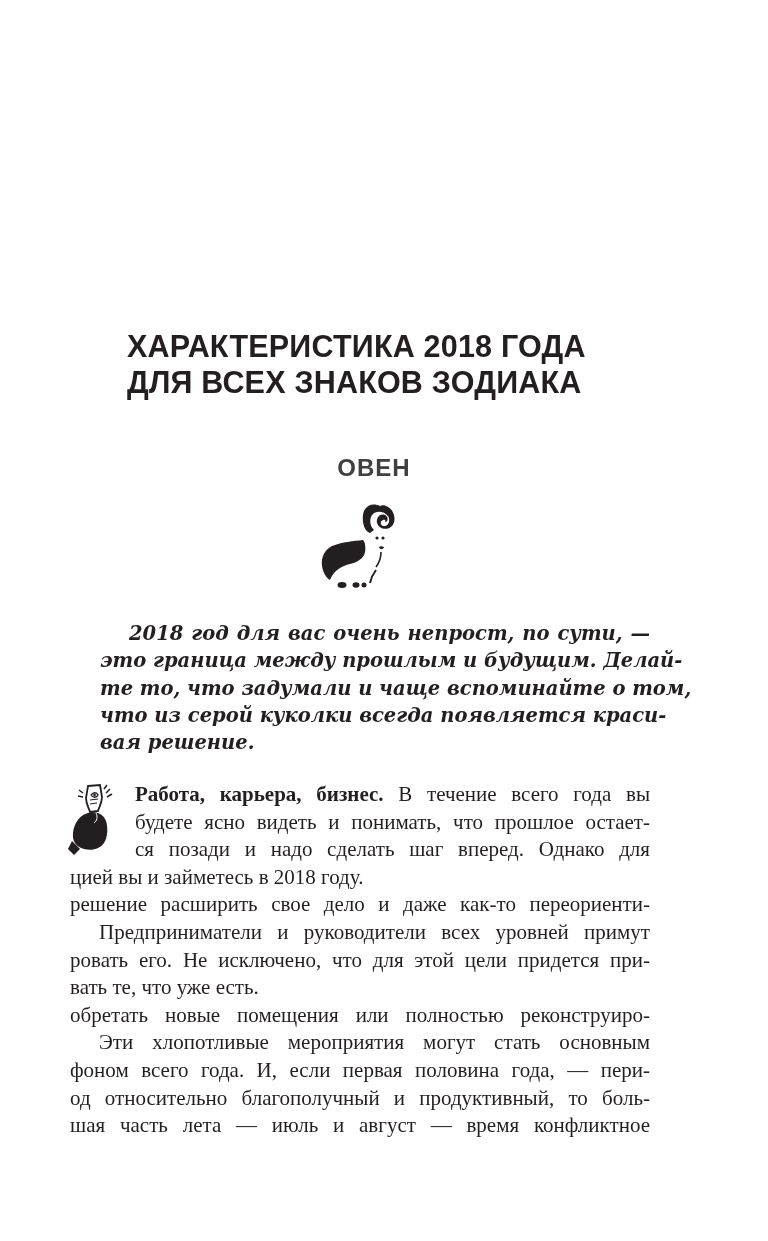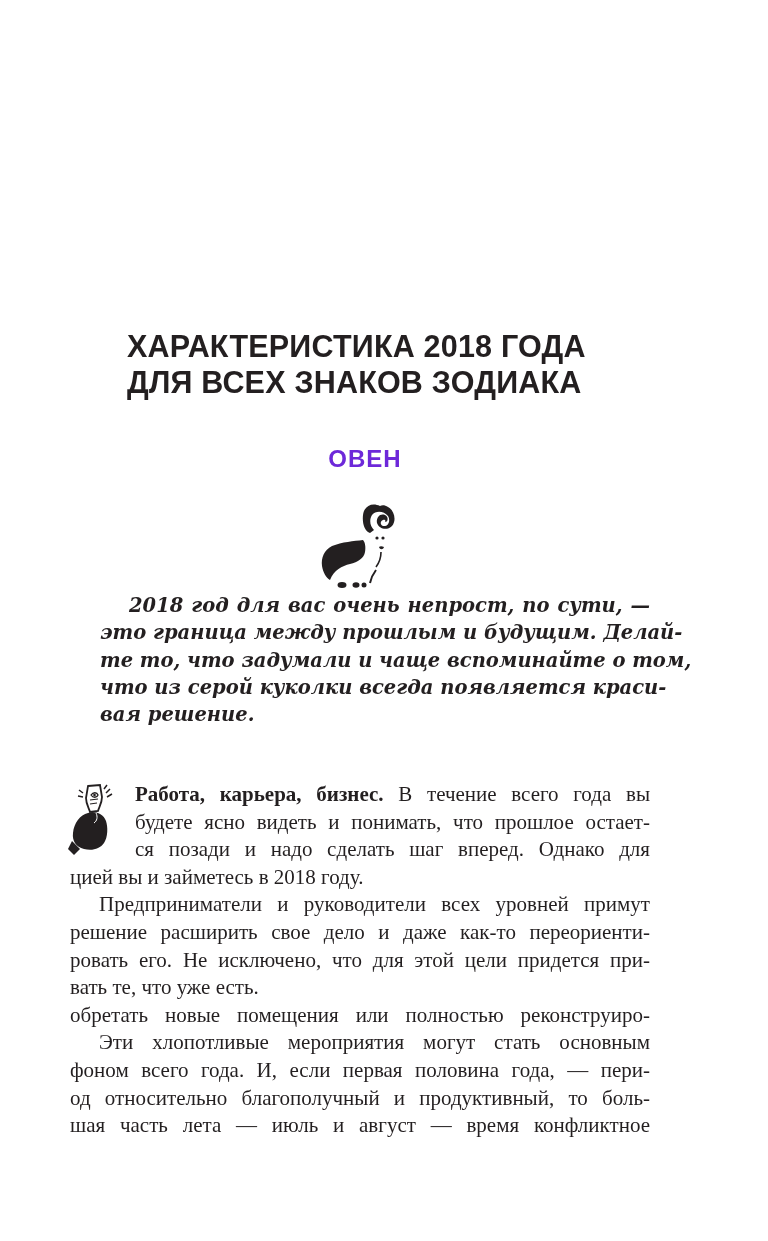--- a/index.html
+++ b/index.html
@@ -32,40 +32,40 @@
       line-height: 35.5px;
       letter-spacing: 0.2px;
       color: #231f20;
     }
     .chapter-title span { display: block; white-space: nowrap; }
     .sign-title {
       position: absolute;
       left: 0;
       width: 722px;
       top: 441px;
-      margin: 4px;
+      margin: 13px;
       text-align: center;
       font-family: "Liberation Sans", sans-serif;
       font-weight: bold;
       font-size: 24px;
       line-height: 28px;
       letter-spacing: 1px;
-      color: #6d28d9;
+      color: #404040;
     }
     .ram-icon {
       position: absolute;
       left: 318px;
       top: 500px;
       width: 96px;
       height: 90px;
     }
     .lead {
       position: absolute;
       left: 100px;
-      top: 592px;
+      top: 620px;
       width: 550px;
       margin: 0;
       font-family: "DejaVu Serif", serif;
       font-style: italic;
       font-weight: bold;
       font-size: 19.5px;
       line-height: 27.3px;
       color: #231f20;
     }
     .lead .ln {
@@ -161,22 +161,22 @@
 
     <path d="M6 58 L2 66 L8 72 L14 66 Z" fill="#231f20"></path>
   </svg>
 
   <div class="body-text">
     <span class="ln indent-icon"><b>Работа, карьера, бизнес.</b><span> В течение всего года вы</span></span>
     <span class="ln indent-icon">будете ясно видеть и понимать, что прошлое остает-</span>
     <span class="ln indent-icon">ся позади и надо сделать шаг вперед. Однако для</span>
     <span class="ln last">цией вы и займетесь в 2018 году.</span>
 
+    <span class="ln">решение расширить свое дело и даже как-то переориенти-</span>
     <span class="ln para-first">Предприниматели и руководители всех уровней примут</span>
-    <span class="ln">решение расширить свое дело и даже как-то переориенти-</span>
     <span class="ln">ровать его. Не исключено, что для этой цели придется при-</span>
     <span class="ln last">вать те, что уже есть.</span>
     <span class="ln">обретать новые помещения или полностью реконструиро-</span>
 
     <span class="ln para-first">Эти хлопотливые мероприятия могут стать основным</span>
     <span class="ln">фоном всего года. И, если первая половина года, — пери-</span>
     <span class="ln">од относительно благополучный и продуктивный, то боль-</span>
     <span class="ln">шая часть лета — июль и август — время конфликтное</span>
   </div>
 

